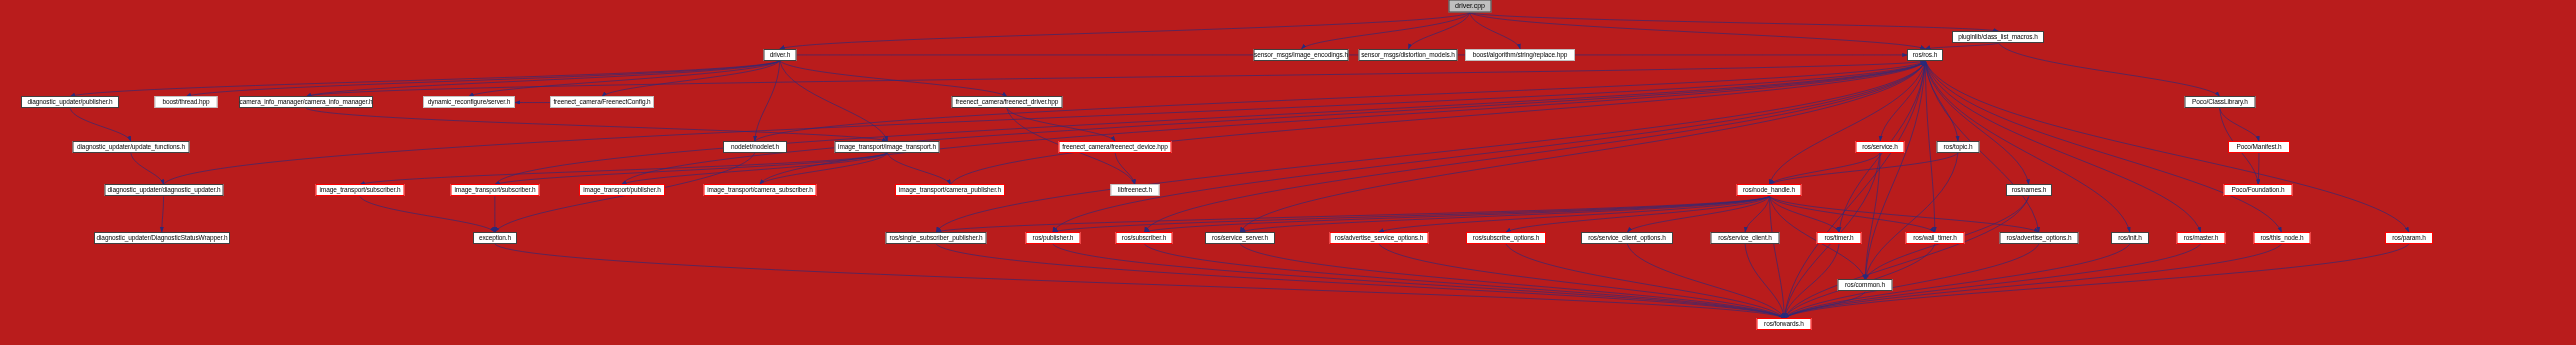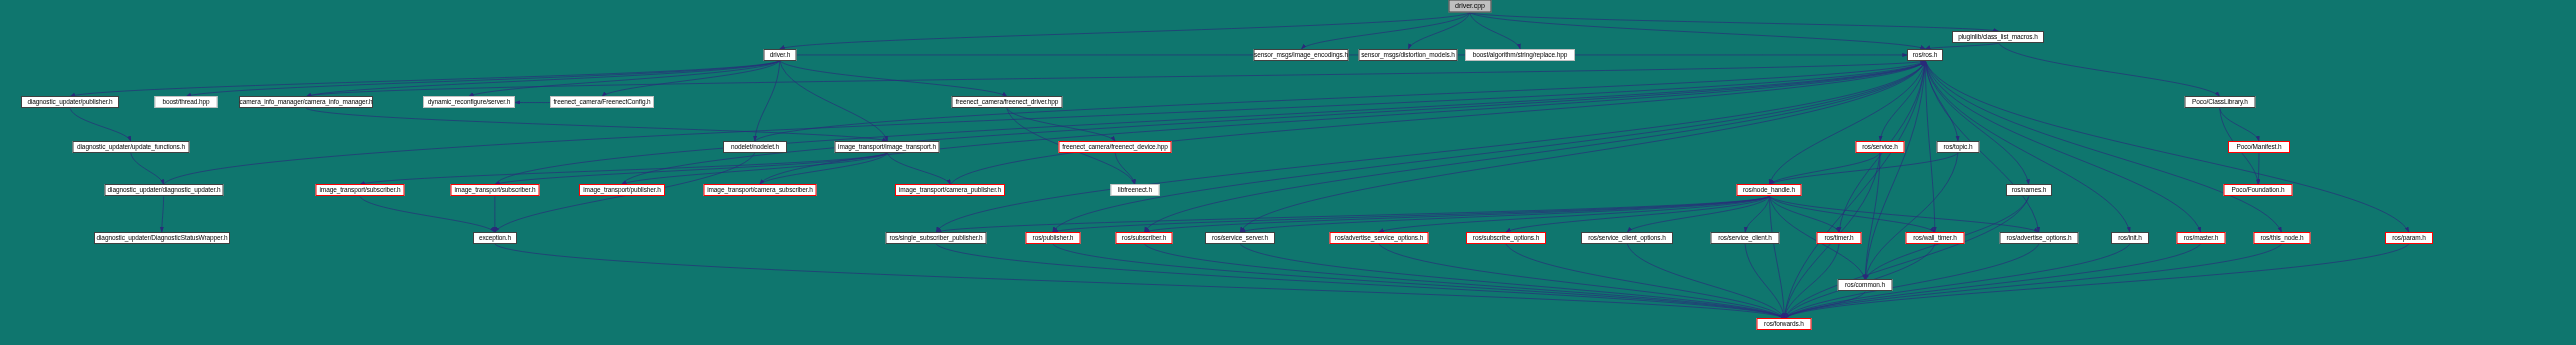--- a/index.html
+++ b/index.html
@@ -1,20 +1,20 @@
 <!DOCTYPE html>
 <html style="font-size:9.5px"><head>
 <meta charset="utf-8">
 <style>
   html,body{margin:0;padding:0;background:#ffffff;}
   #graph{
     position:relative;
     width:2576px;
     height:346px;
-    background:#0f766e;
+    background:#b91c1c;
     font-family:"Liberation Sans", sans-serif;
     overflow:hidden;
   }
   #edges{position:absolute;left:0;top:0;width:2576px;height:346px;pointer-events:none;}
   .node{
     position:absolute;
     box-sizing:border-box;
     display:flex;
     align-items:center;
     justify-content:center;

